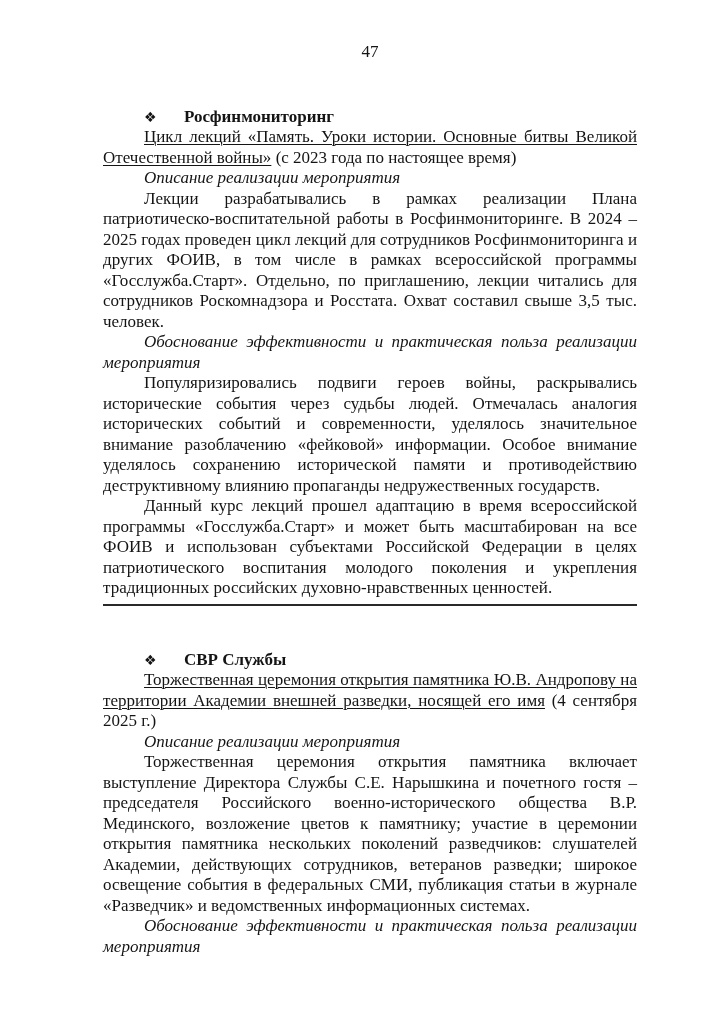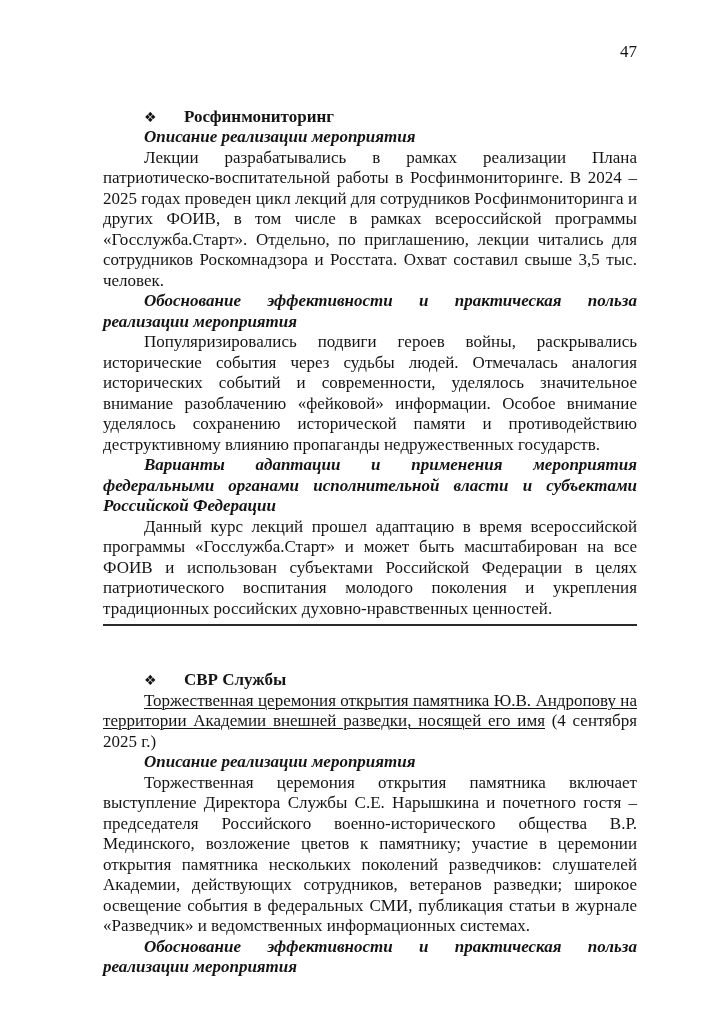--- a/index.html
+++ b/index.html
@@ -10,41 +10,41 @@
     height: 1024px;
     background: #ffffff;
     color: #141414;
     font-family: "Liberation Serif", "DejaVu Serif", serif;
     font-size: 17px;
     line-height: 20.5px;
     padding: 42px 87px 0 103px;
     overflow: hidden;
   }
   .page-number {
-    text-align: right;
+    text-align: center;
     margin-bottom: 12px;
   }
   .agency-heading {
     font-weight: bold;
     padding-left: 41px;
     white-space: nowrap;
     margin-top: 44px;
   }
   .bullet {
     display: inline-block;
     width: 40px;
     font-family: "DejaVu Sans", sans-serif;
     font-size: 14px;
     font-weight: normal;
   }
   .event-title, .sub-label, .body-par {
     text-align: justify;
     text-indent: 41px;
   }
-  .sub-label { font-style: italic; font-weight: bold; }
+  .sub-label { font-style: italic; }
   .u {
     text-decoration: underline;
     text-underline-offset: 2px;
     text-decoration-thickness: 1px;
   }
   hr.section-divider {
     border: none;
     border-top: 2px solid #2a2a2a;
     margin: 5px 0 3px 0;
   }
@@ -52,28 +52,28 @@
 </head>
 <body>
 
 <div class="page">
 
   <div class="page-number">47</div>
 
   <section>
     <p class="agency-heading"><span class="bullet">❖</span><span>Росфинмониторинг</span></p>
 
+    <p class="event-title"><span class="u">Цикл лекций «Память. Уроки истории. Основные битвы Великой Отечественной войны»</span><span> (с 2023 года по настоящее время)</span></p>
 
     <p class="sub-label">Описание реализации мероприятия</p>
     <p class="body-par">Лекции разрабатывались в рамках реализации Плана патриотическо-воспитательной работы в Росфинмониторинге. В 2024 – 2025 годах проведен цикл лекций для сотрудников Росфинмониторинга и других ФОИВ, в том числе в рамках всероссийской программы «Госслужба.Старт». Отдельно, по приглашению, лекции читались для сотрудников Роскомнадзора и Росстата. Охват составил свыше 3,5 тыс. человек.</p>
 
     <p class="sub-label">Обоснование эффективности и практическая польза реализации мероприятия</p>
     <p class="body-par">Популяризировались подвиги героев войны, раскрывались исторические события через судьбы людей. Отмечалась аналогия исторических событий и современности, уделялось значительное внимание разоблачению «фейковой» информации. Особое внимание уделялось сохранению исторической памяти и противодействию деструктивному влиянию пропаганды недружественных государств.</p>
 
-    <p class="sub-label">Варианты адаптации и применения мероприятия федеральными органами исполнительной власти и субъектами Российской Федерации</p>
     <p class="body-par">Данный курс лекций прошел адаптацию в время всероссийской программы «Госслужба.Старт» и может быть масштабирован на все ФОИВ и использован субъектами Российской Федерации в целях патриотического воспитания молодого поколения и укрепления традиционных российских духовно-нравственных ценностей.</p>
   </section>
 
   <hr class="section-divider">
 
   <section>
     <p class="agency-heading"><span class="bullet">❖</span><span>СВР Службы</span></p>
 
     <p class="event-title"><span class="u">Торжественная церемония открытия памятника Ю.В. Андропову на территории Академии внешней разведки, носящей его имя</span><span> (4 сентября 2025 г.)</span></p>
 

